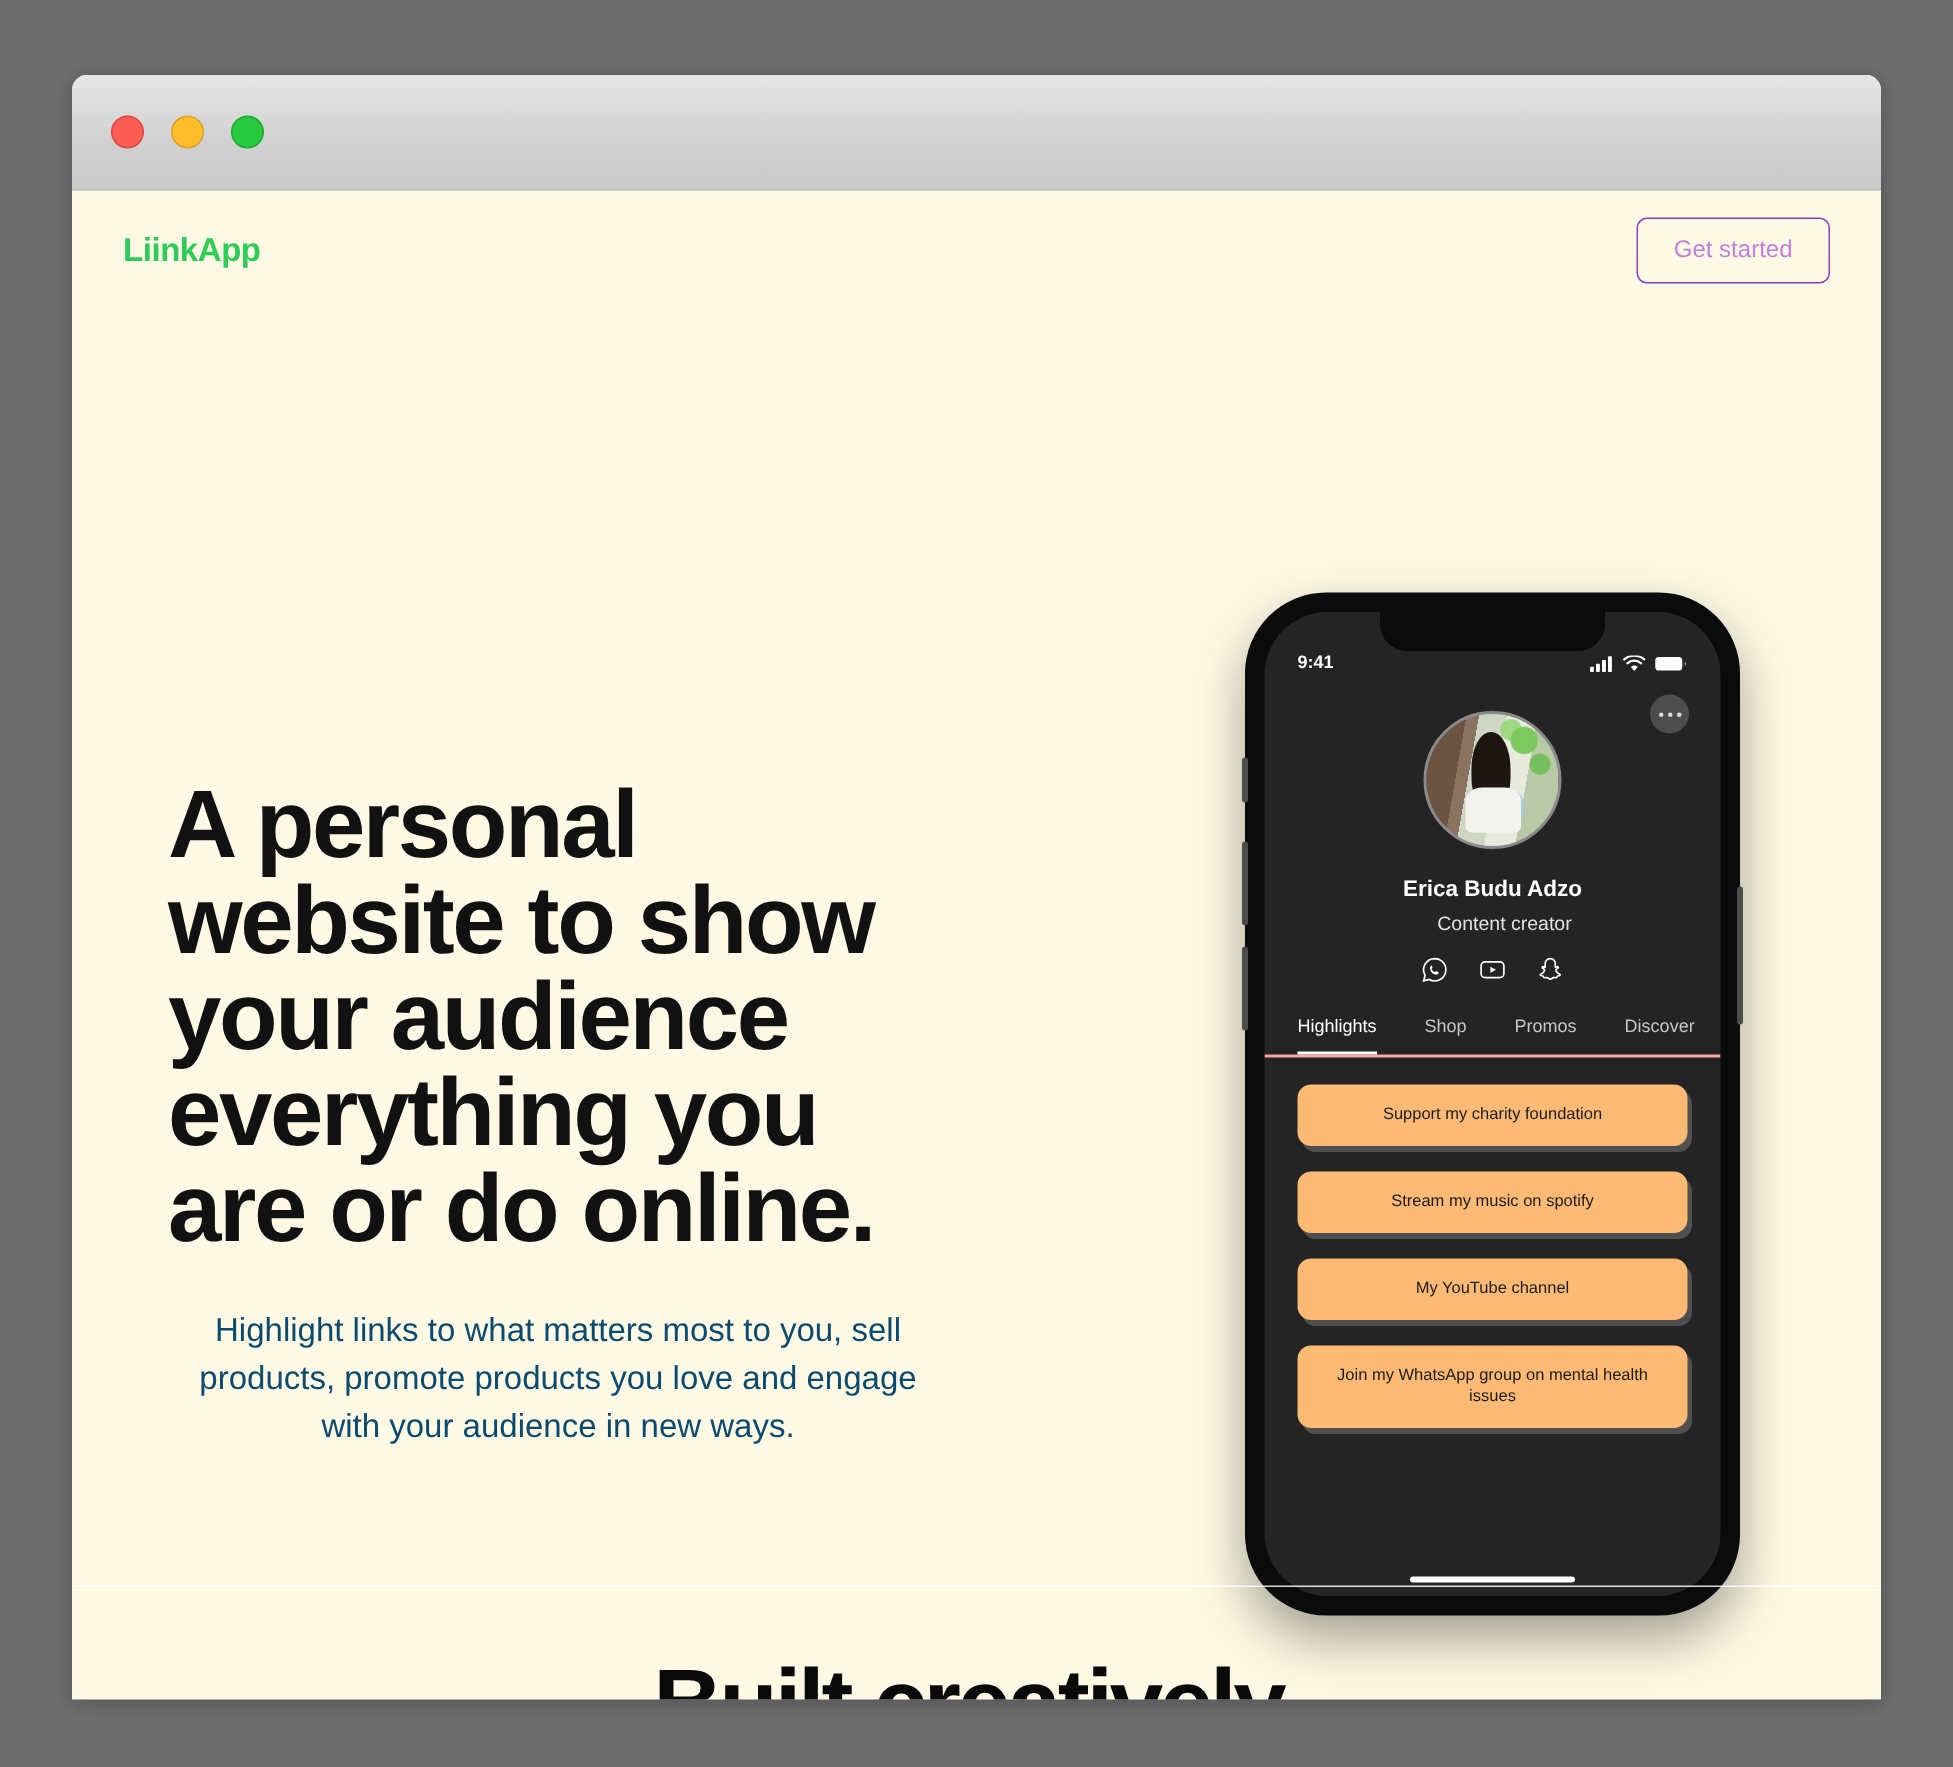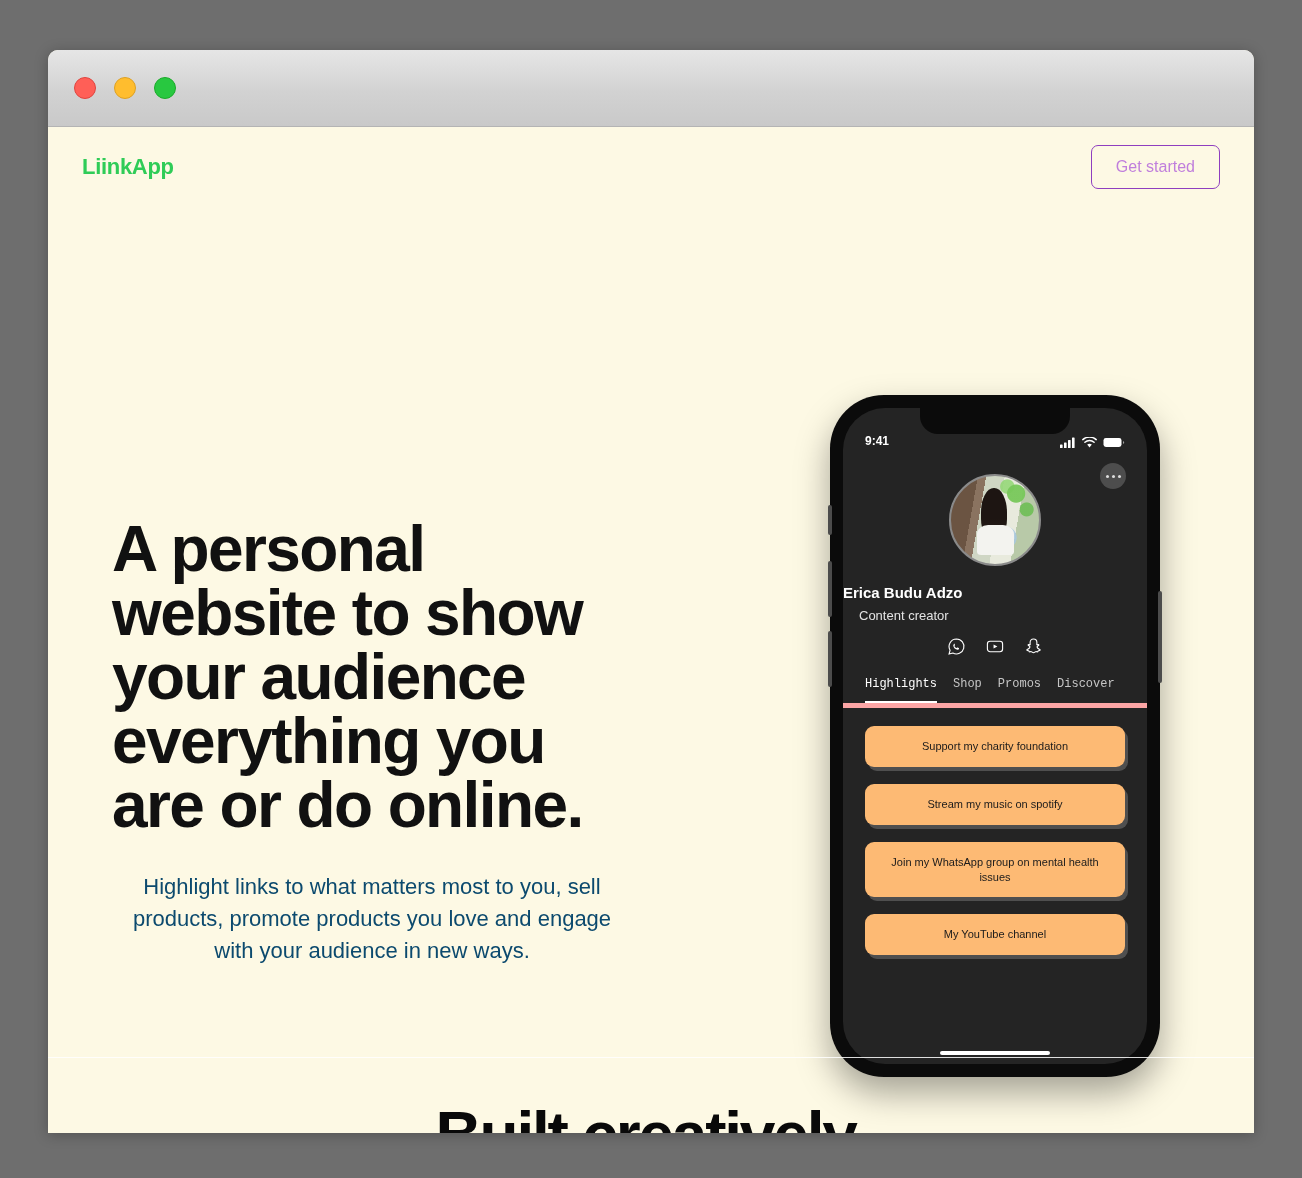--- a/index.html
+++ b/index.html
@@ -172,21 +172,21 @@
     background: #4d4d4d;
     display: flex;
     align-items: center;
     justify-content: center;
     gap: 3px;
     z-index: 7;
     cursor: pointer;
   }
   .menu-dots i { width: 3px; height: 3px; border-radius: 50%; background: #dddddd; display:block; }
 
-  .profile { padding-top: 26px; }
+  .profile { text-align: center; padding-top: 26px; }
   .avatar {
     width: 88px; height: 88px;
     border-radius: 50%;
     margin: 0 auto;
     border: 2px solid #8a8a8a;
     overflow: hidden;
     position: relative;
     background:
       radial-gradient(circle at 74% 20%, rgba(120,200,90,0.95) 0 9%, transparent 10%),
       radial-gradient(circle at 86% 38%, rgba(110,190,85,0.9) 0 7%, transparent 8%),
@@ -224,25 +224,24 @@
   .socials {
     display: flex;
     justify-content: center;
     gap: 19px;
     margin-top: 14px;
   }
   .socials svg { display: block; }
 
   .tabs {
     display: flex;
-    gap: 16px;
+    gap: 32px;
     padding: 0 22px;
     margin-top: 21px;
-    border-bottom: 5px solid #fca5a5;
-    font-family: Liberation Mono, monospace;
+    border-bottom: 2px solid #fca5a5;
   }
   .tab {
     color: #c6c6c6;
     font-size: 12px;
     padding-bottom: 10px;
     cursor: pointer;
     border-bottom: 2px solid transparent;
   }
   .tab.active { color: #ffffff; border-bottom-color: #ffffff; }
 
@@ -381,22 +380,22 @@
             <div class="tabs">
               <div class="tab active">Highlights</div>
               <div class="tab">Shop</div>
               <div class="tab">Promos</div>
               <div class="tab">Discover</div>
             </div>
 
             <div class="links">
               <div class="link-card">Support my charity foundation</div>
               <div class="link-card">Stream my music on spotify</div>
+              <div class="link-card">My YouTube channel</div>
               <div class="link-card">Join my WhatsApp group on mental health issues</div>
-              <div class="link-card">My YouTube channel</div>
             </div>
 
             <div class="home-indicator"></div>
           </div>
         </div>
       </div>
 
     </div>
 
     <div class="divider"></div>

